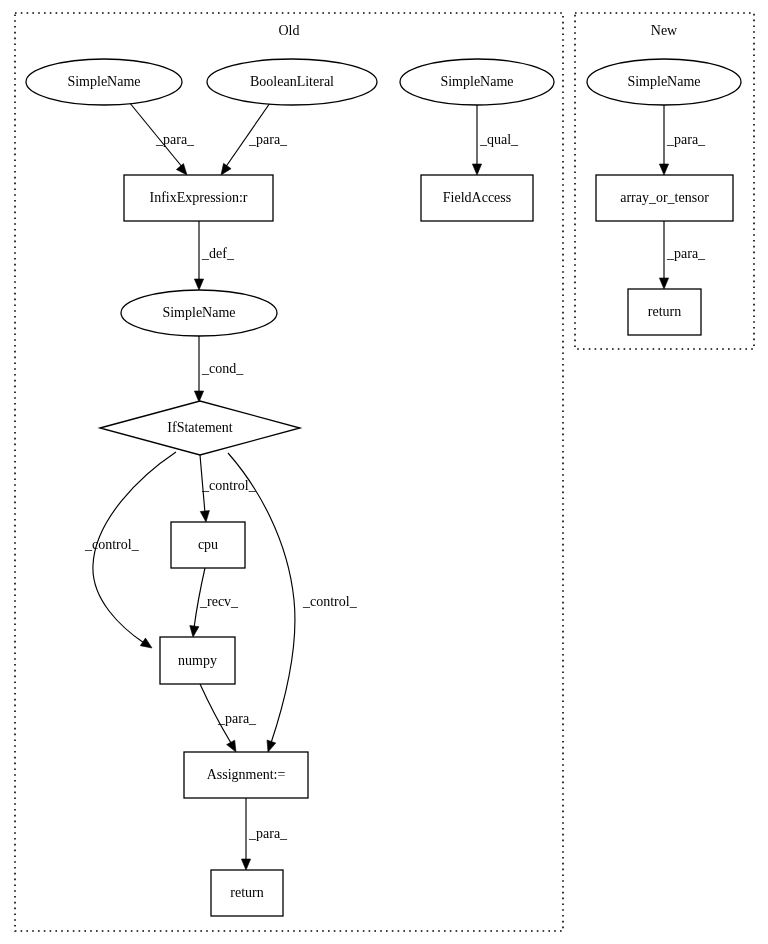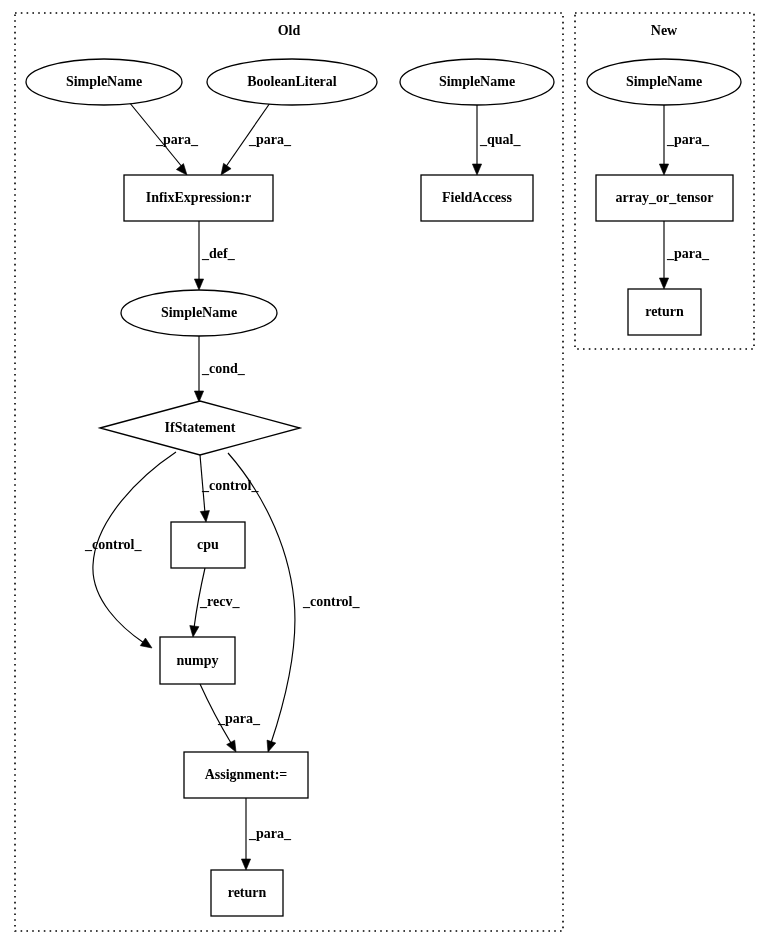--- a/index.html
+++ b/index.html
@@ -10,21 +10,20 @@
   body {
     width: 768px;
     height: 944px;
     font-family: "Liberation Serif", "DejaVu Serif", serif;
     overflow: hidden;
   }
   #graph-root {
     position: relative;
     width: 768px;
     height: 944px;
-    font-weight: bold;
   }
   svg#graph-canvas {
     display: block;
     width: 768px;
     height: 944px;
   }
   .cluster-border {
     fill: none;
     stroke: #000000;
     stroke-width: 1.6;

